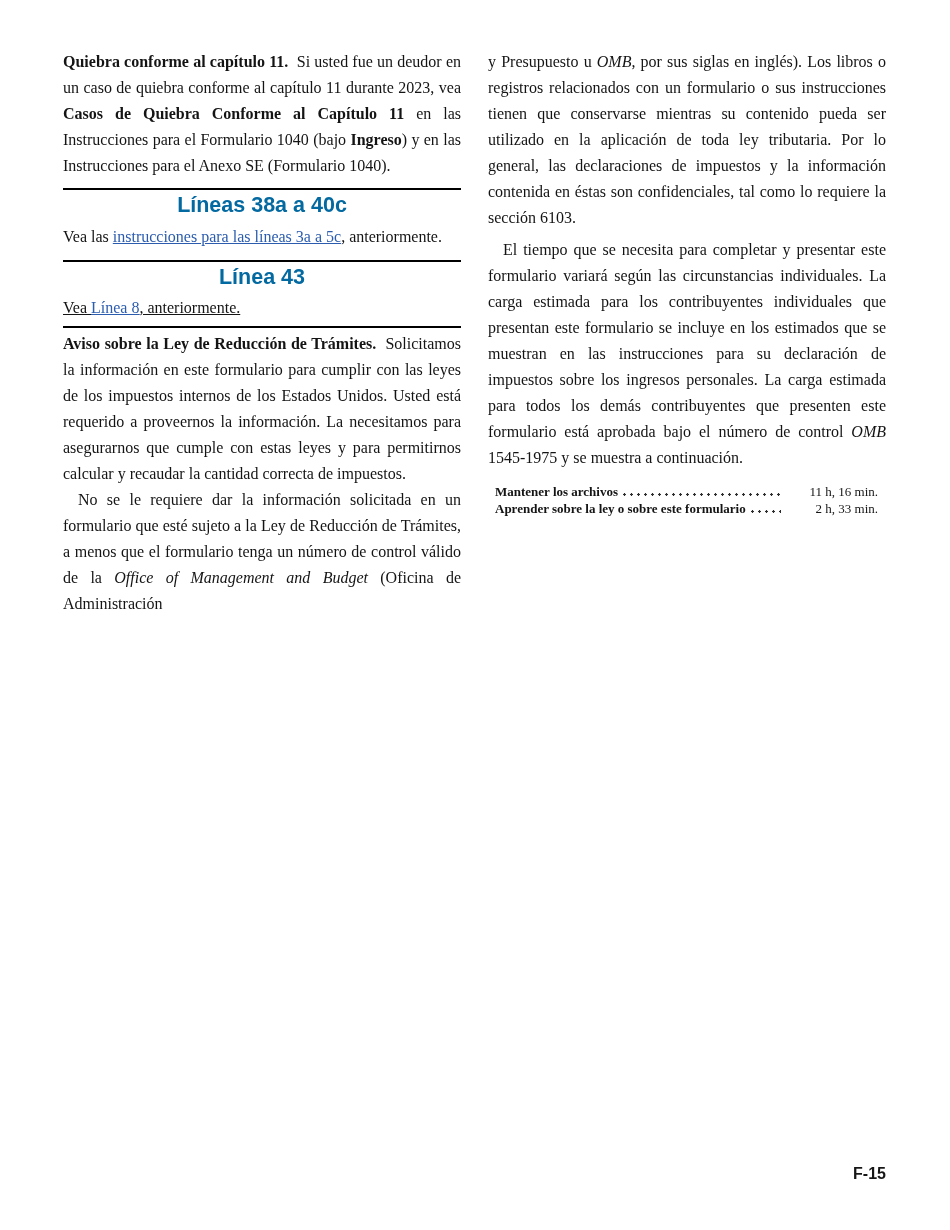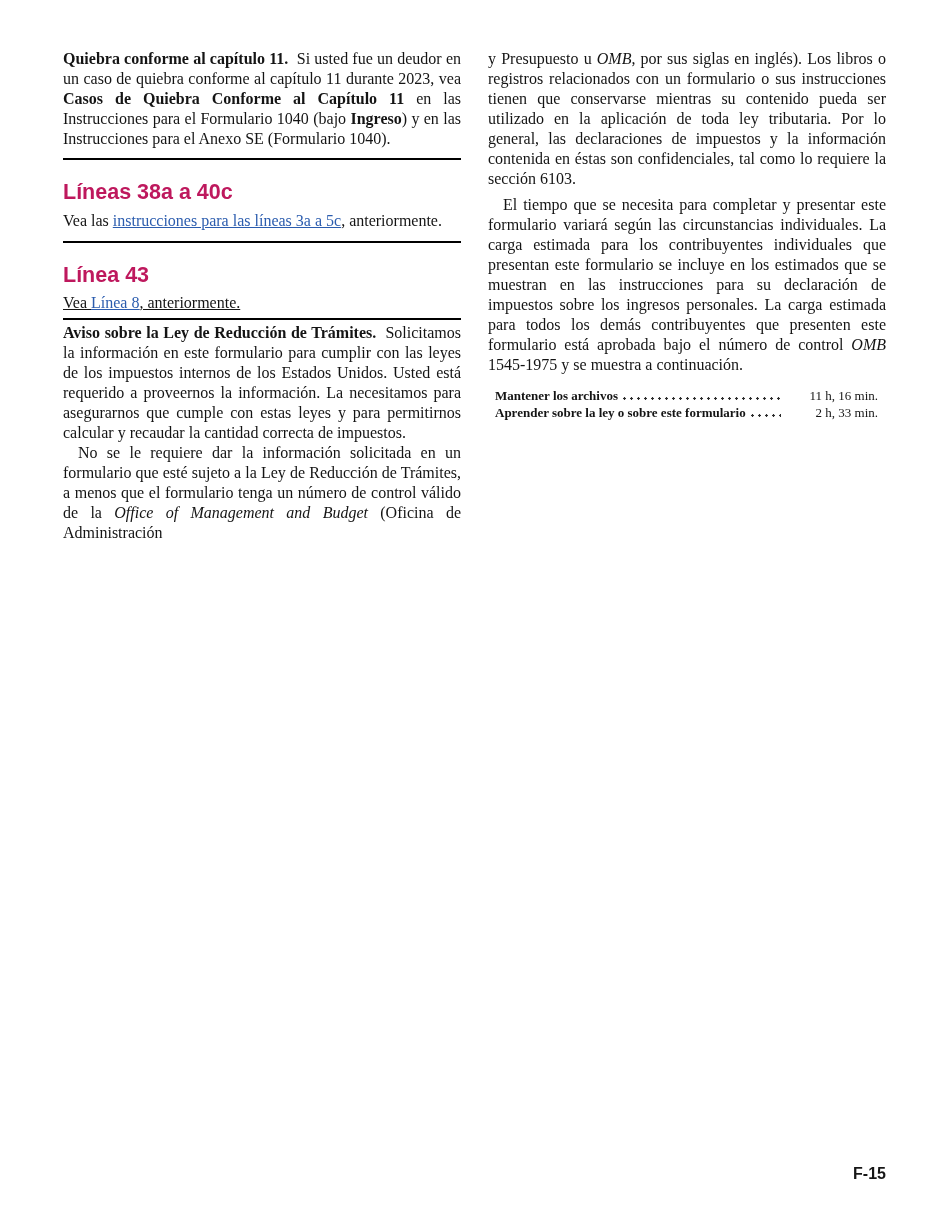--- a/index.html
+++ b/index.html
@@ -13,21 +13,21 @@
     overflow:hidden;
   }
   .page{ position:absolute; inset:0; background:#ffffff; }
 
   .col{ position:absolute; top:49px; width:398px; }
   .col-left{ left:63px; }
   .col-right{ left:488px; }
 
   .body{
     font-size:16px;
-    line-height:20px;
+    line-height:26px;
     text-align:justify;
     hyphens:auto;
     -webkit-hyphens:auto;
   }
   .indent{ text-indent:15px; }
 
   .run-b{ font-weight:bold; }
   .run-i{ font-style:italic; }
   .run-bi{ font-weight:bold; font-style:italic; }
   .run-link{ color:#2b5cae; text-decoration:underline; cursor:pointer; }
@@ -39,23 +39,23 @@
   }
   .rule-1{ margin-top:9px; }
   .rule-2{ margin-top:10px; }
   .rule-3{ margin-top:5px; }
 
   .heading{
     font-family:"Liberation Sans", sans-serif;
     font-weight:bold;
     font-size:21.5px;
     line-height:25px;
-    color:#be185d;
-    text-align:left;
-    margin-top:20px;
+    color:#0369a1;
+    text-align:center;
+    margin-top:3px;
   }
   .p-after-heading{ margin-top:6px; }
   .p-linea43{ margin-top:5px;text-decoration:underline; }
   .p-aviso{ margin-top:3px; }
   .p-tiempo{ margin-top:6px; }
   .p-comentarios{ margin-top:14px; }
 
   .burden-table{
     margin-top:12px;
     padding-left:7px;

